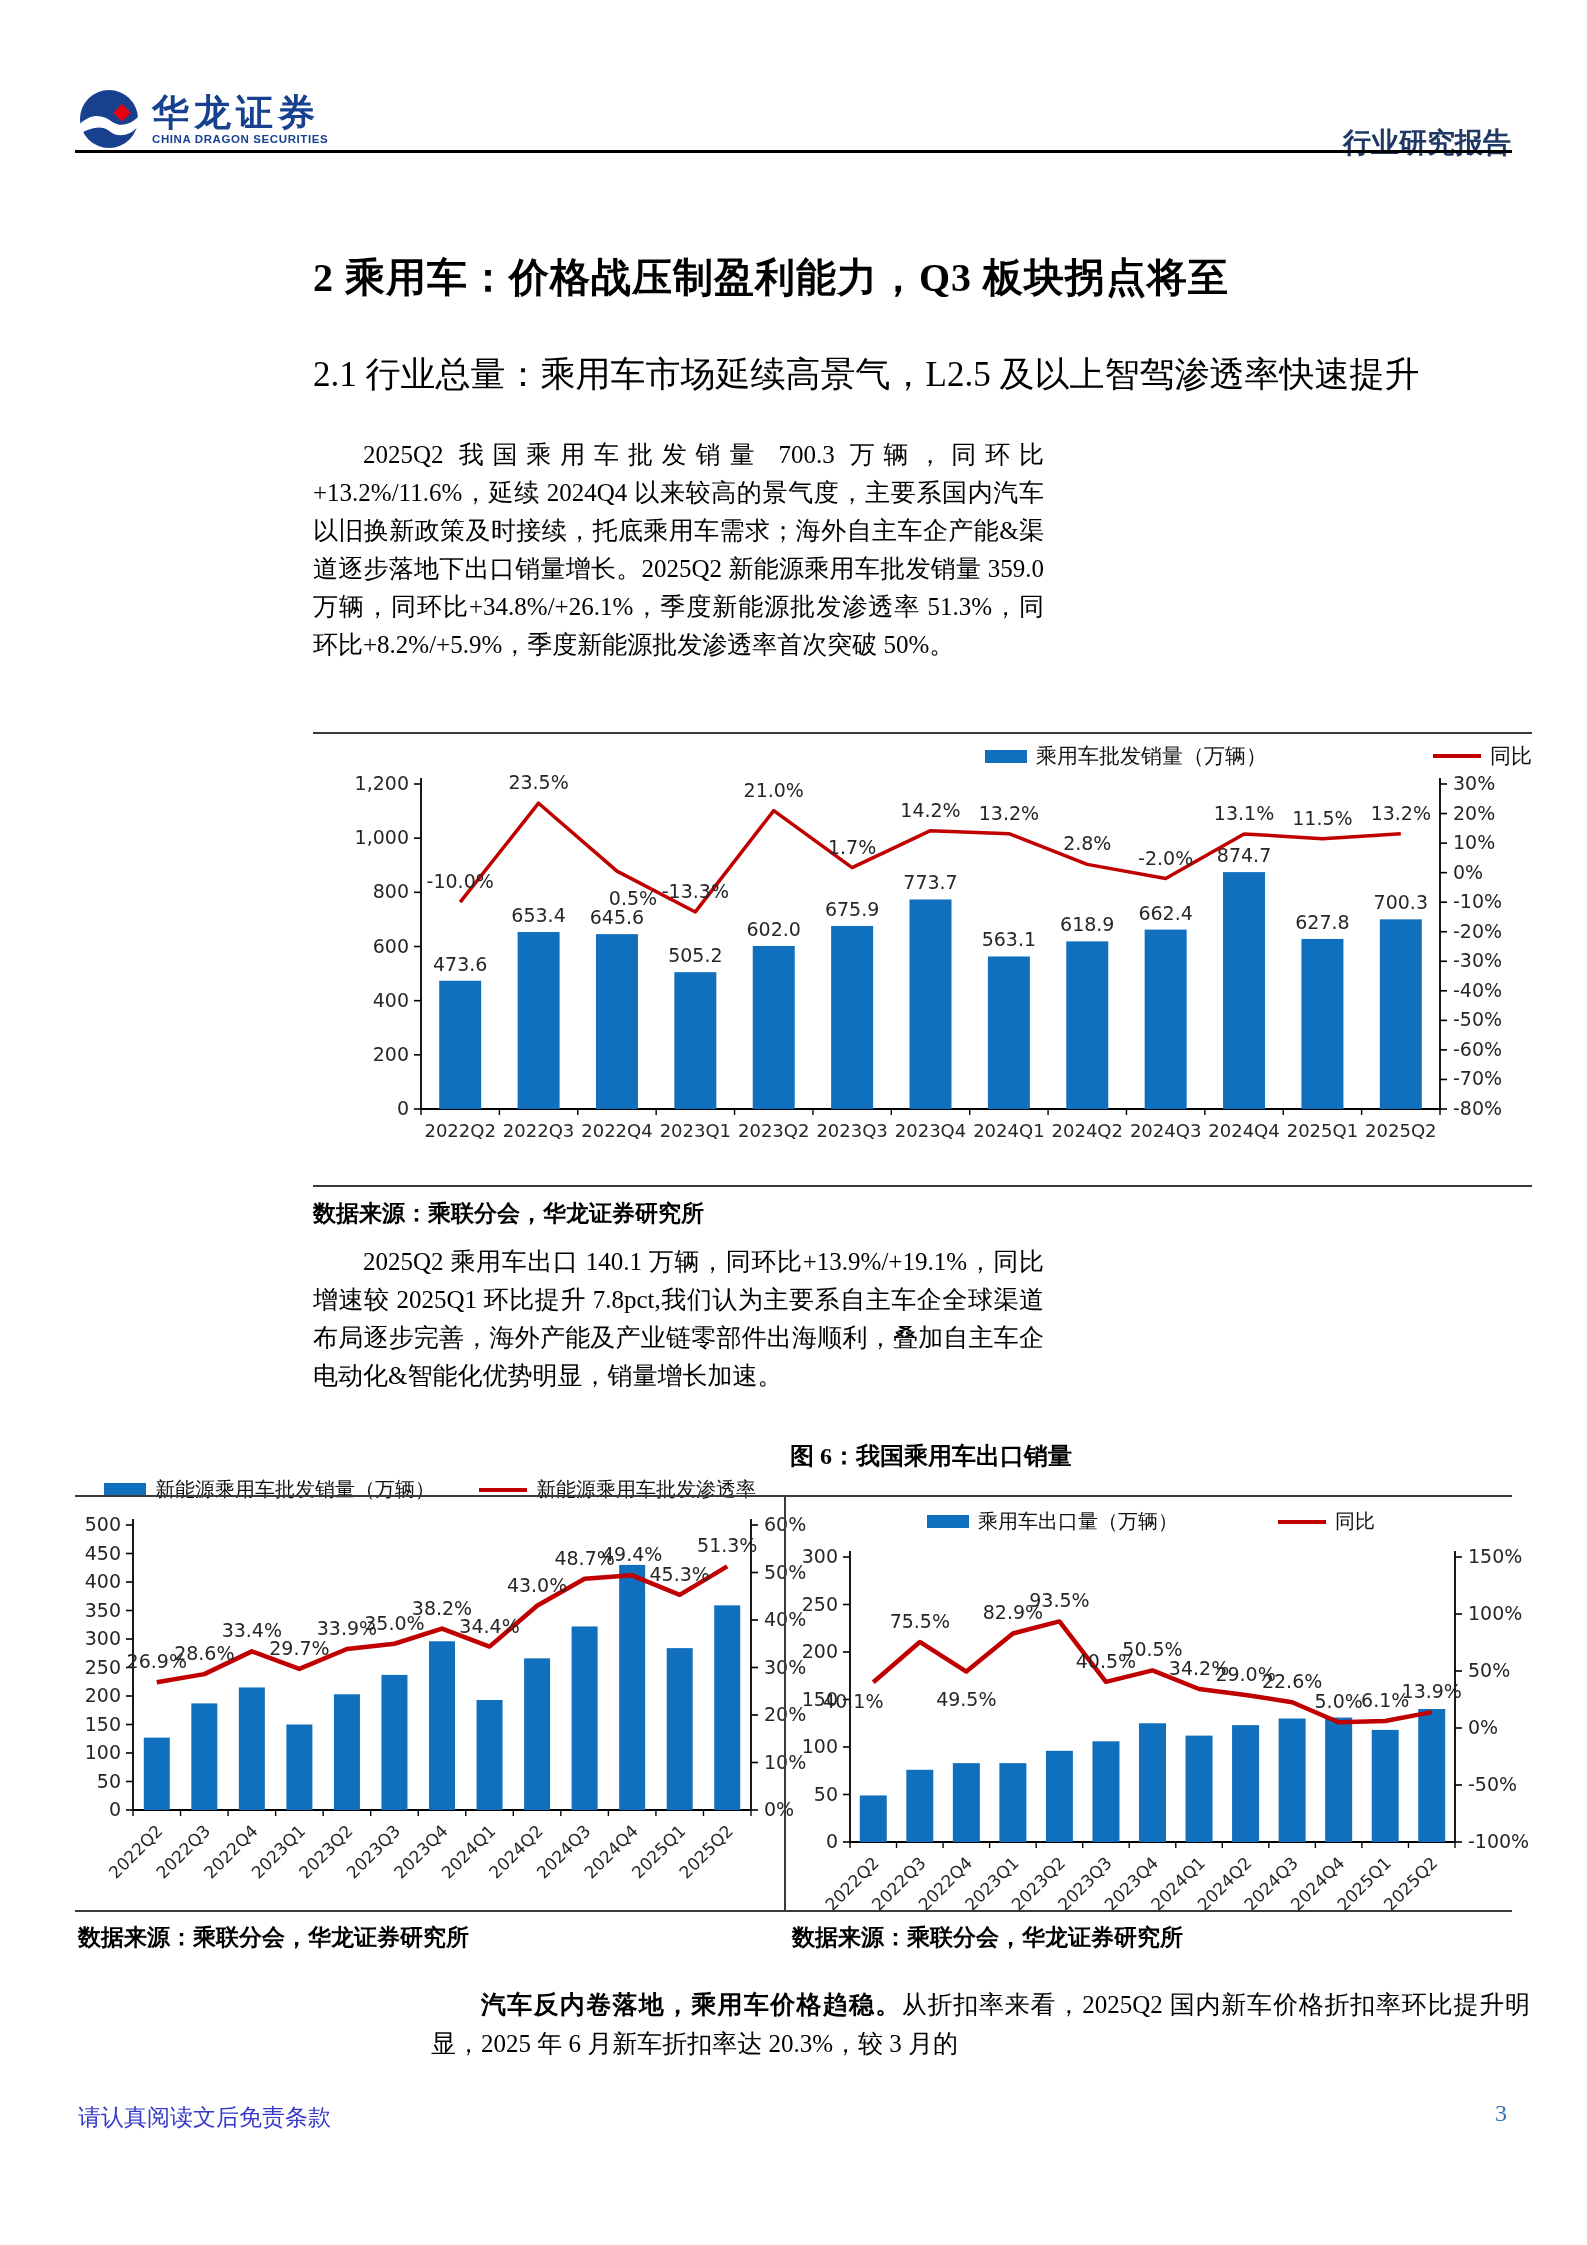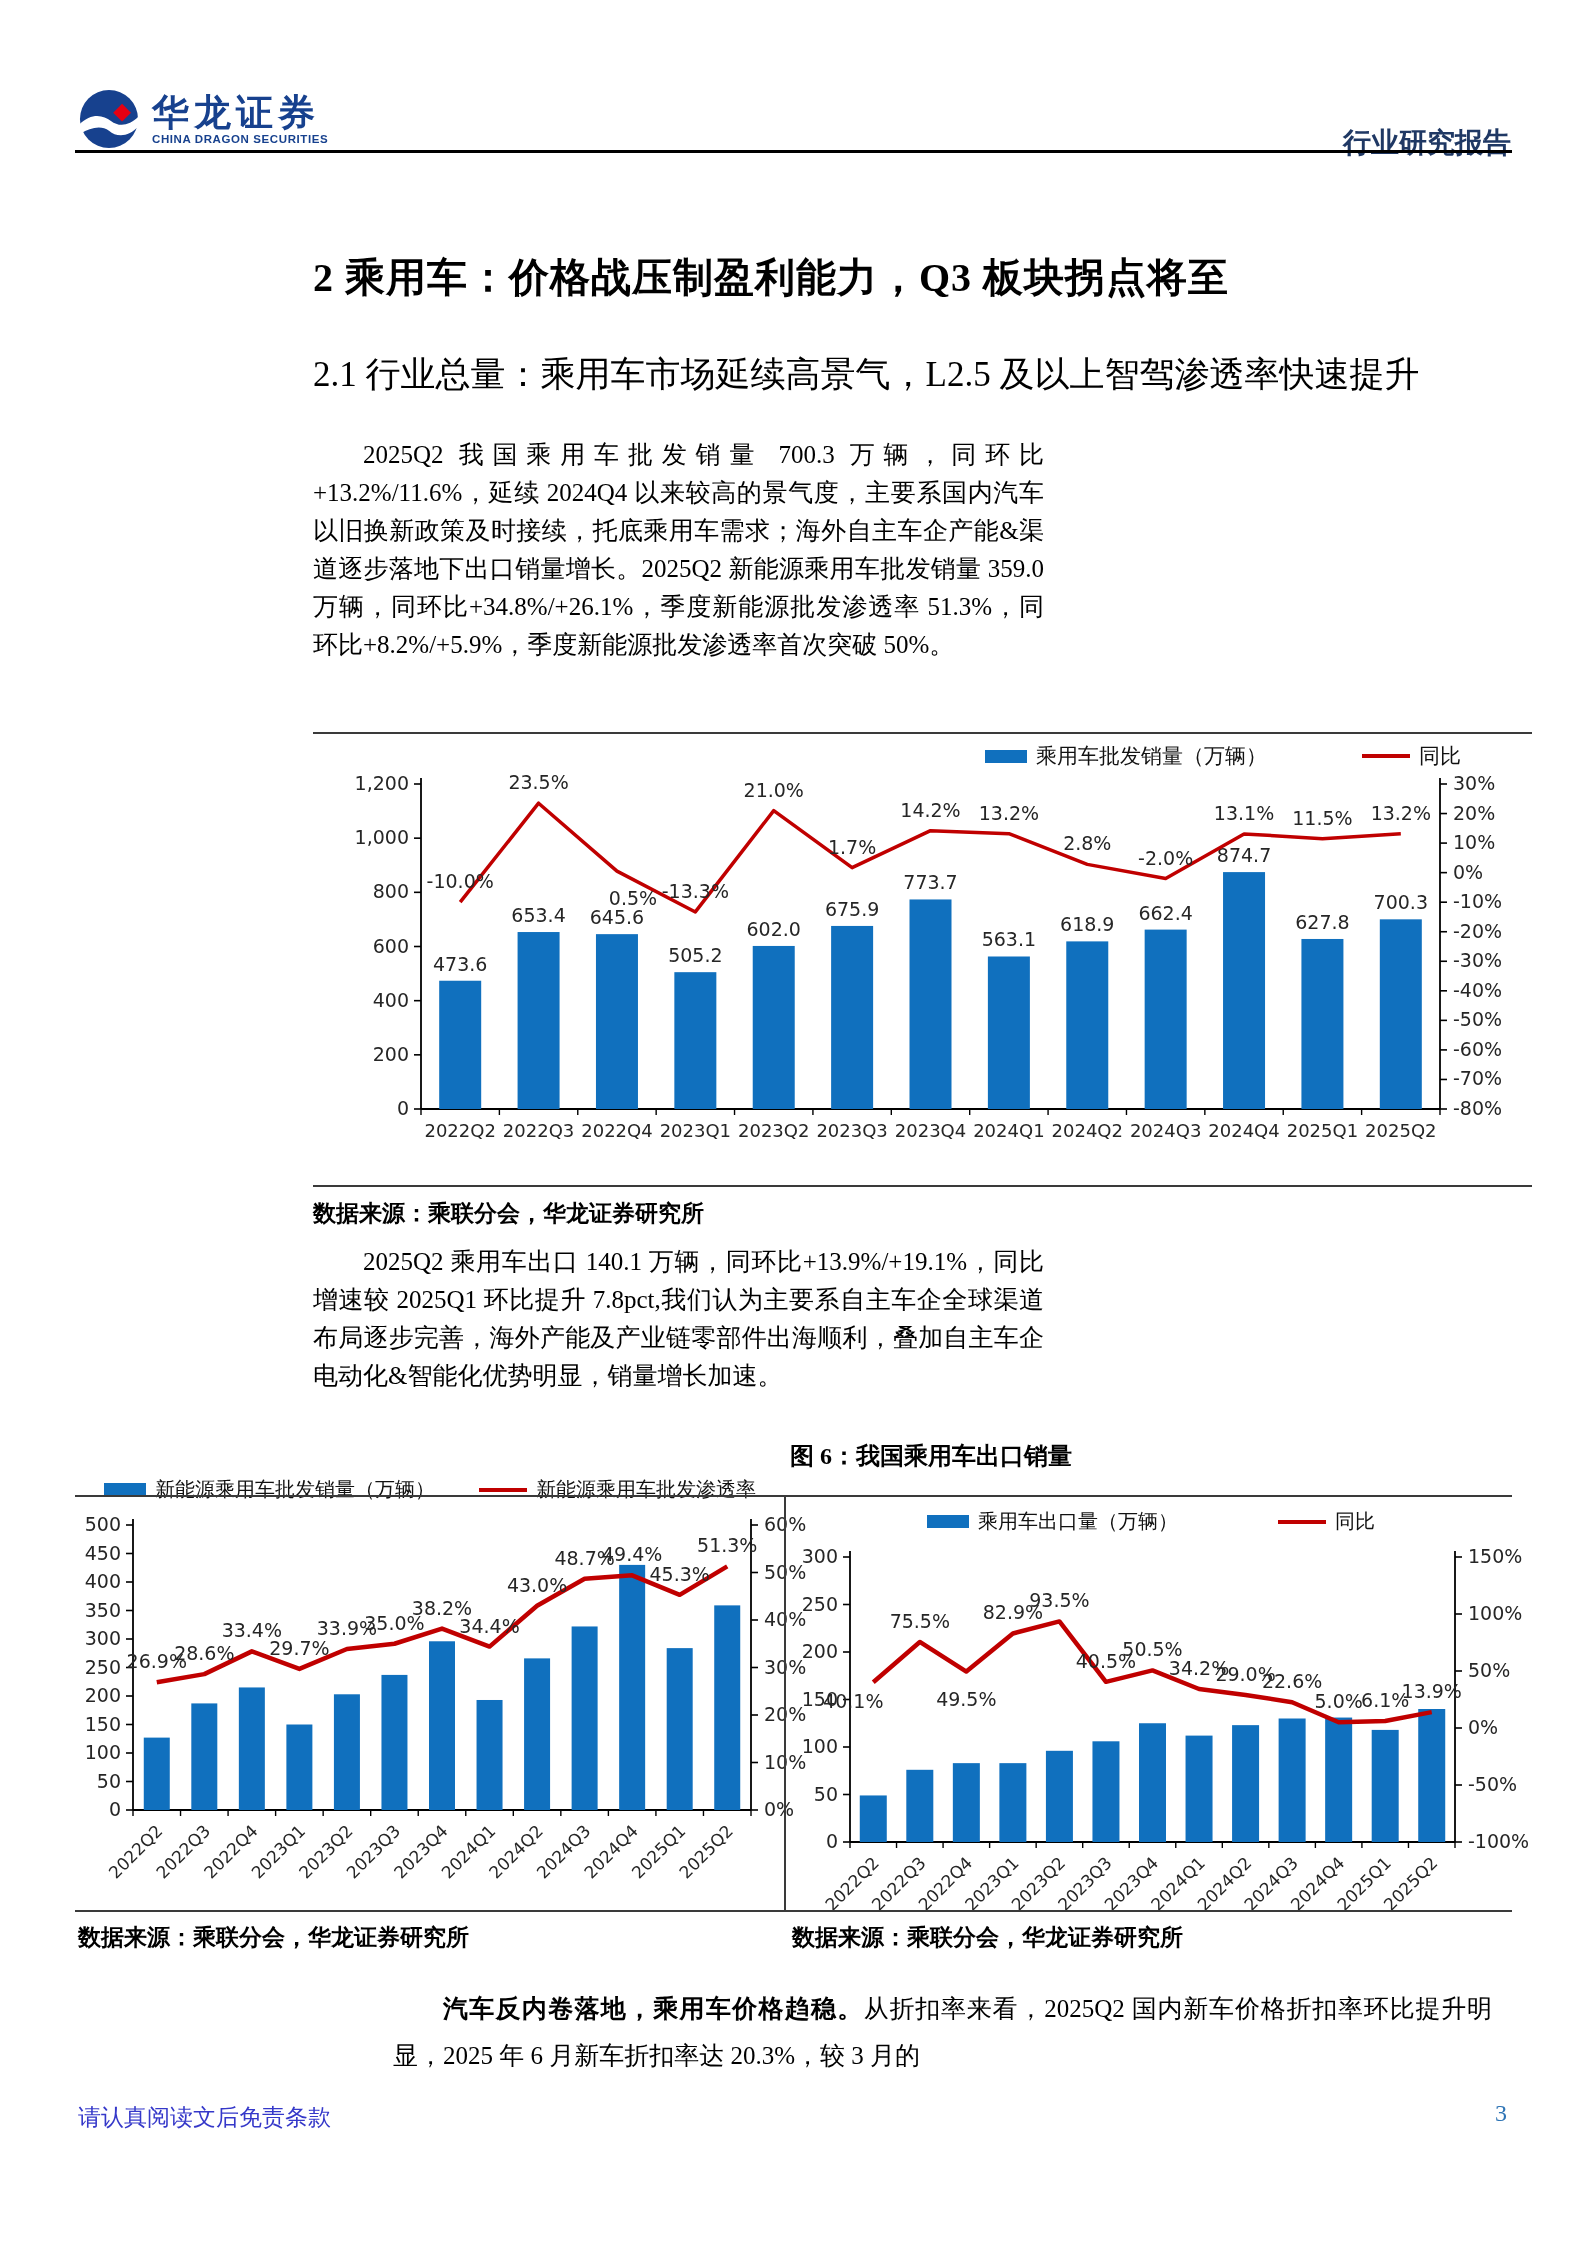--- a/index.html
+++ b/index.html
@@ -20,29 +20,29 @@
              color:var(--navy,#17418E); letter-spacing:0.6px; }
   .report-type { top:124px; right:76px; font-size:28px; font-weight:bold; color:var(--titlenavy,#1F3864); }
   .header-rule { left:75px; top:150px; width:1437px; height:3px; background:#000; }
 
   
   .section-title { left:313px; top:250px; font-size:40px; font-weight:bold; letter-spacing:1px; }
   .subsection-title { left:313px; top:351px; font-size:35px; font-weight:normal; }
   .para { font-size:25px; line-height:38px; text-align:justify; text-indent:2em; }
   #p1 { left:313px; top:436px; width:731px; }
   #p2 { left:313px; top:1243px; width:731px; }
-  #p3 { left:393px; top:1985px; width:1099px; line-height:47px; }
+  #p3 { left:431px; top:1985px; width:1099px; line-height:39px; }
   #p3 b { letter-spacing:0.5px; }
 
   
   .fig-title { font-size:24px; font-weight:bold; }
   .fig4-block { left:313px; top:720px; width:1219px; }
   .fig4-rule-top { margin-top:12px; height:2px; background:#3a3a3a; }
   .fig4-rule-bottom { left:313px; top:1185px; width:1219px; height:2px; background:#3a3a3a; }
-  .legend-row { display:flex; align-items:center; margin-top:8px; font-size:20px; color:#111; }
+  .legend-row { display:flex; align-items:center; margin-top:8px; font-size:20px; color:#111;justify-content:space-between; }
   .fig4-block .legend-row { padding-left:672px; gap:95px; font-size:21px; }
   .legend-item { display:flex; align-items:center; gap:9px; white-space:nowrap; }
   .swatch-bar { width:42px; height:13px; background:var(--blue,#1070BE); flex:0 0 auto; }
   .swatch-line { width:48px; height:4px; background:var(--red,#C00000); flex:0 0 auto; }
   svg.chart { display:block; overflow:visible; }
 
   .fig5-block { left:75px; top:1440px; width:710px; }
   .fig6-block { left:790px; top:1440px; width:722px; }
   .fig5-block .legend-row { margin-top:36px; justify-content:center; gap:44px; }
   .fig6-block .legend-row { margin-top:36px; justify-content:center; gap:100px; }

